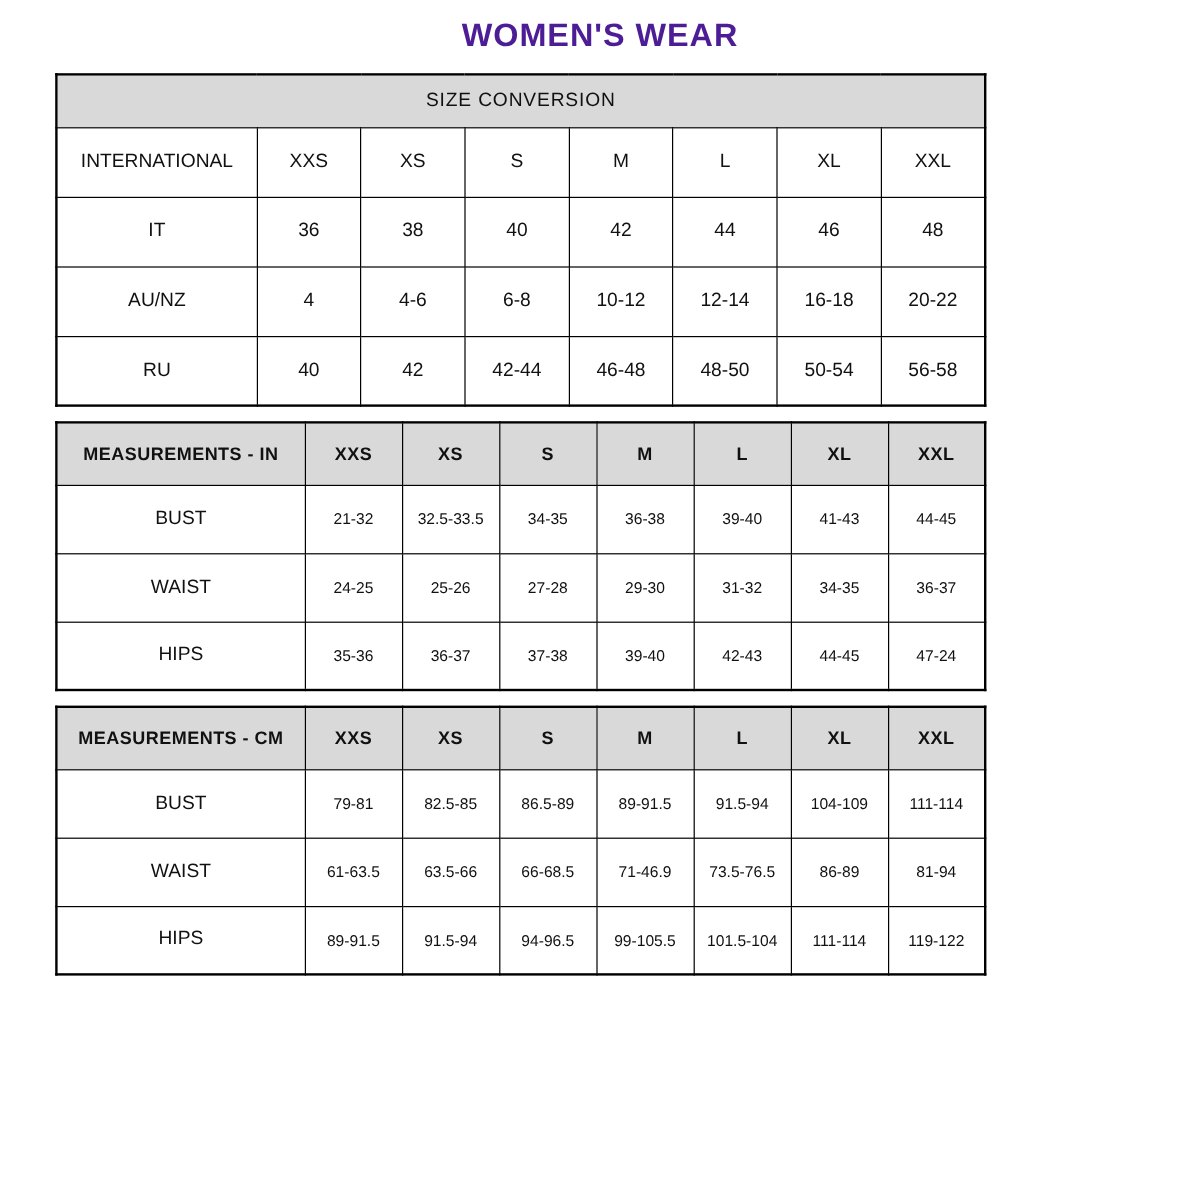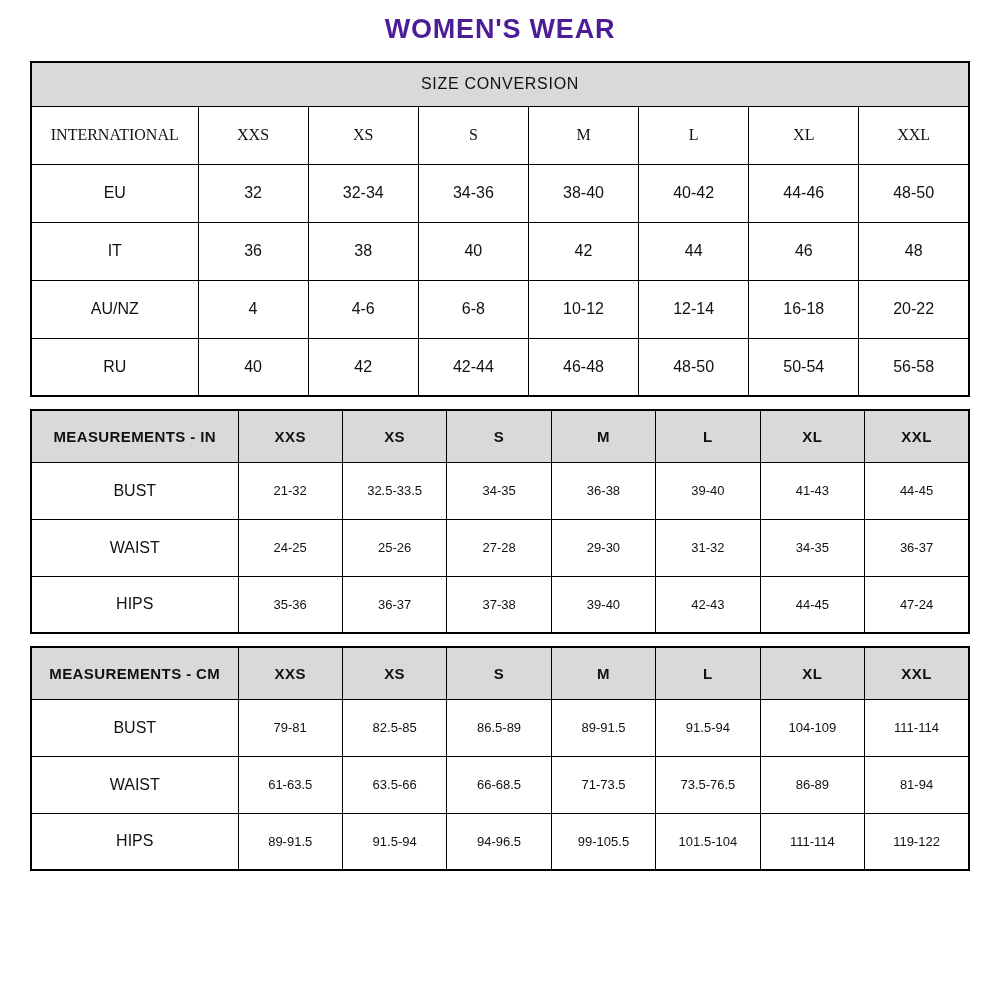--- a/index.html
+++ b/index.html
@@ -24,24 +24,25 @@
   }
   .title {
     text-align: center;
     font-size: 27px;
     font-weight: 700;
     letter-spacing: 0.8px;
     margin: 2px 0 16px 0;
     color: #4c1d95;
   }
   table.tbl {
-    width: 940px;
+    width: 776px;
     border-collapse: collapse;
     table-layout: fixed;
     border: 2px solid var(--border, #000);
+    margin-left: 16px;
   }
   table.tbl + table.tbl { margin-top: 12px; }
   .tbl th, .tbl td {
     border: 1.5px solid var(--border, #000);
     text-align: center;
     vertical-align: middle;
     font-weight: 400;
     padding: 0 4px;
     overflow: hidden;
   }
@@ -55,21 +56,20 @@
     font-weight: 700;
     font-size: 16px;
     letter-spacing: 0.7px;
     height: 44px;
   }
   .tbl-conversion .head-row th {
     height: 58px;
     font-size: 16px;
     font-weight: 400;
     background: #ffffff;
-    font-family: Liberation Serif, serif;
   }
   .tbl-conversion tbody th,
   .tbl-conversion tbody td {
     height: 58px;
     font-size: 16px;
   }
 
   
   .head-row.gray th {
     background: var(--header-bg, #d9d9d9);
@@ -103,30 +103,20 @@
           <th>XS</th>
           <th>S</th>
           <th>M</th>
           <th>L</th>
           <th>XL</th>
           <th>XXL</th>
         </tr>
     </thead>
     <tbody>
         <tr>
-          <th>EU</th>
-          <td>32</td>
-          <td>32-34</td>
-          <td>34-36</td>
-          <td>38-40</td>
-          <td>40-42</td>
-          <td>44-46</td>
-          <td>48-50</td>
-        </tr>
-        <tr>
           <th>IT</th>
           <td>36</td>
           <td>38</td>
           <td>40</td>
           <td>42</td>
           <td>44</td>
           <td>46</td>
           <td>48</td>
         </tr>
         <tr>
@@ -229,21 +219,21 @@
           <td>89-91.5</td>
           <td>91.5-94</td>
           <td>104-109</td>
           <td>111-114</td>
         </tr>
         <tr>
           <th>WAIST</th>
           <td>61-63.5</td>
           <td>63.5-66</td>
           <td>66-68.5</td>
-          <td>71-73.5</td>
+          <td>71-46.9</td>
           <td>73.5-76.5</td>
           <td>86-89</td>
           <td>81-94</td>
         </tr>
         <tr>
           <th>HIPS</th>
           <td>89-91.5</td>
           <td>91.5-94</td>
           <td>94-96.5</td>
           <td>99-105.5</td>

